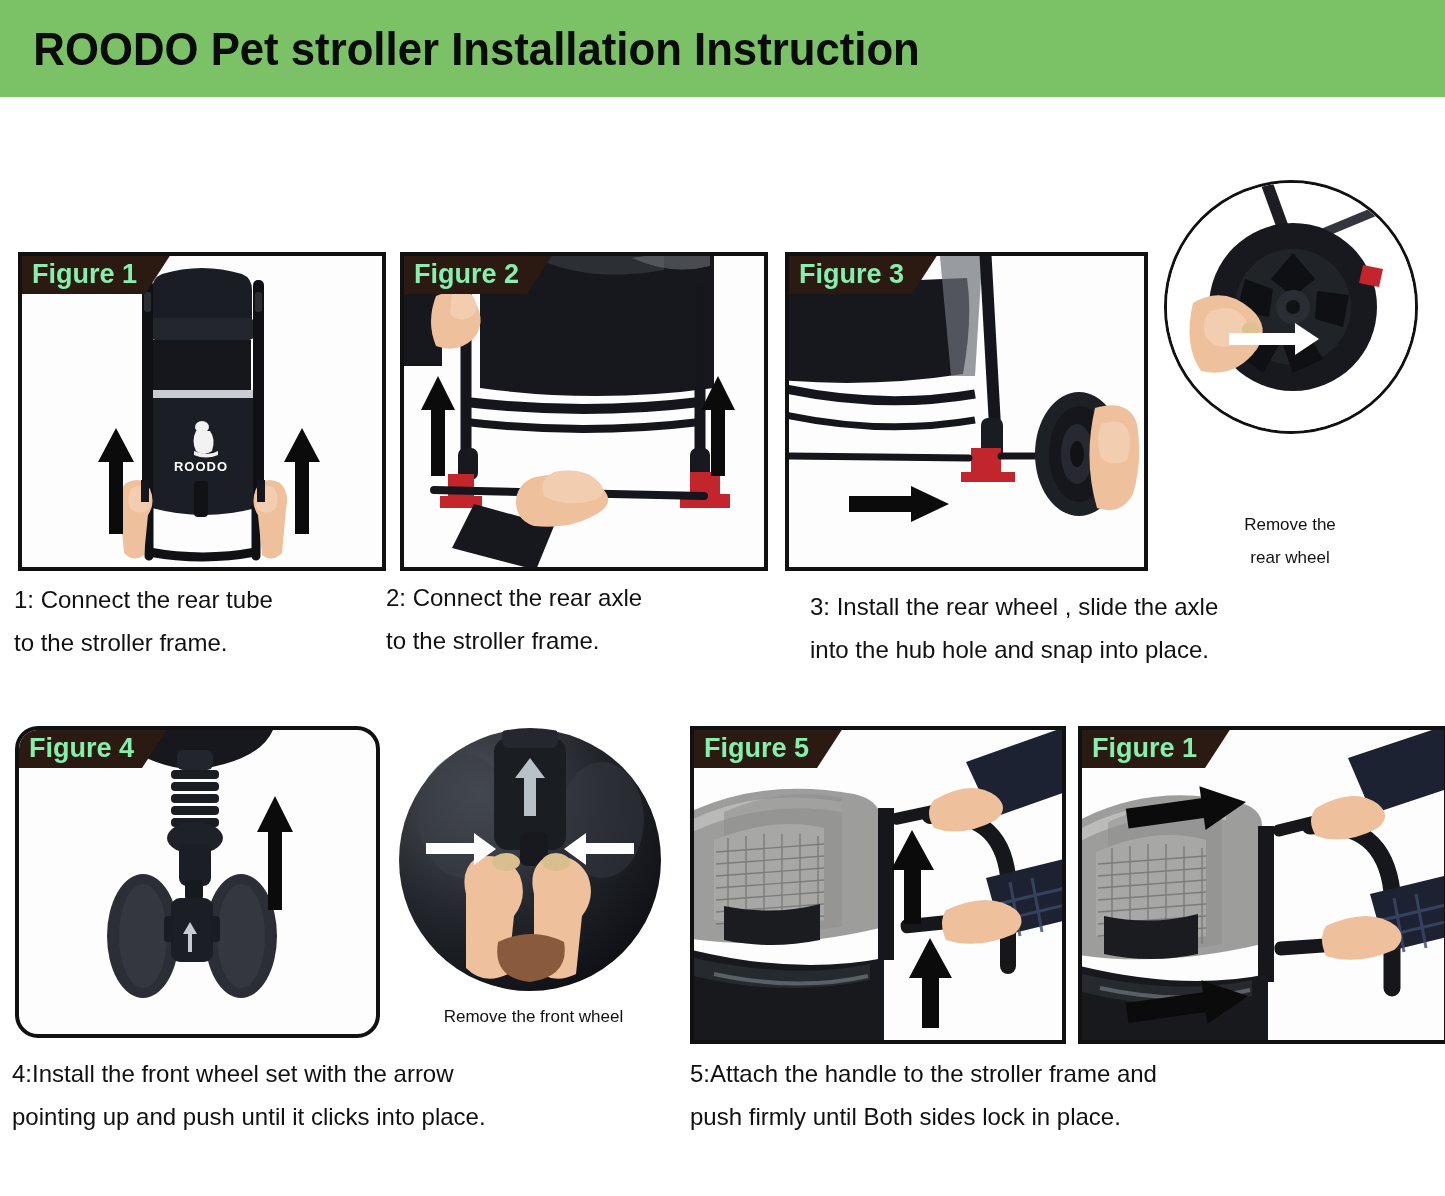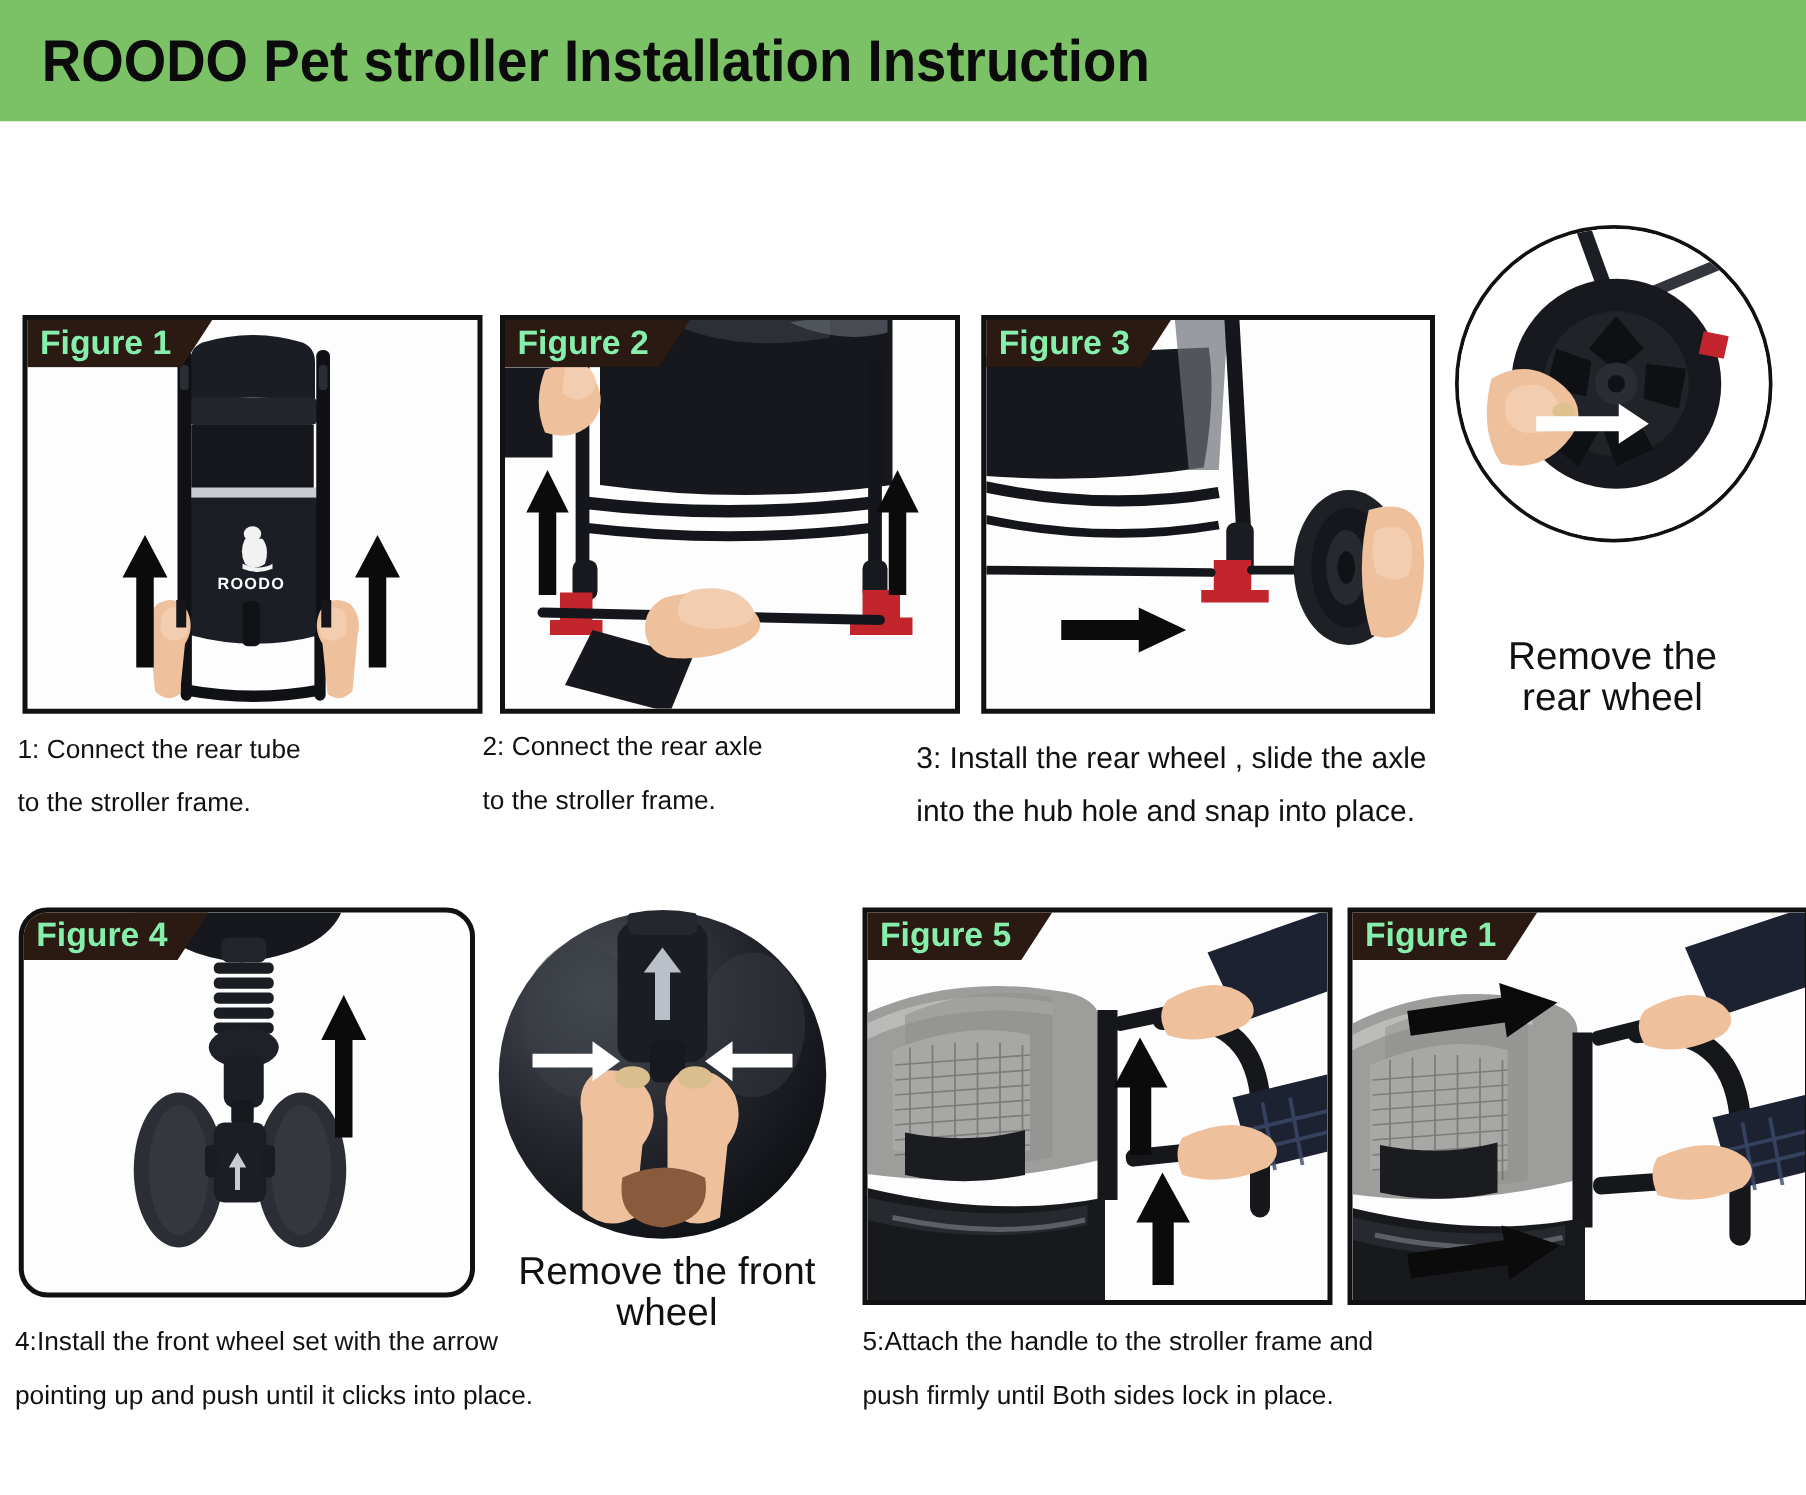--- a/index.html
+++ b/index.html
@@ -56,29 +56,29 @@
     white-space: nowrap;
     z-index: 40;
     clip-path: polygon(0 0, 100% 0, calc(100% - 26px) 100%, 0 100%);
     font-family: "Liberation Sans", sans-serif;
   }
   .scene { position: absolute; inset: 0; }
 
   
   .caption {
     position: absolute;
-    font-size: 21px;
+    font-size: 24px;
     line-height: 43px;
     color: #111111;
     white-space: pre-line;
     font-family: "Liberation Sans", sans-serif;
   }
   .inset-caption {
     position: absolute;
-    font-size: 31px;
+    font-size: 17px;
     line-height: 33px;
     color: #111111;
     text-align: center;
     white-space: pre-line;
     font-family: "Liberation Sans", sans-serif;
   }
 
   .circle-inset {
     position: absolute;
     border-radius: 50%;
@@ -234,21 +234,21 @@
     <path d="M62 162 l0 -12 l66 0 l0 -10 l24 16 l-24 16 l0 -10 z" fill="#ffffff"></path>
   </svg>
 </div>
 <div class="inset-caption" style="left:1190px; top:508px; width:200px;">Remove the
 rear wheel</div>
 
 <div class="caption" style="left:14px; top:578px; width:372px;">1: Connect the rear tube
 to the stroller frame.</div>
 <div class="caption" style="left:386px; top:576px; width:370px;">2: Connect the rear axle
 to the stroller frame.</div>
-<div class="caption" style="left:733px; top:585px; width:520px; font-size:24px;">3: Install the rear wheel , slide the axle
+<div class="caption" style="left:810px; top:585px; width:520px; font-size:24px;">3: Install the rear wheel , slide the axle
 into the hub hole and snap into place.</div>
 
 <div class="panel" style="left:15px; top:726px; width:357px; height:304px;border-radius:23px;">
   <div class="scene">
     <svg viewBox="0 0 357 304" width="357" height="304" style="position:absolute;left:0;top:0;">
 
       <path d="M74 -20 q110 -6 180 20 q-14 32 -80 40 q-66 -6 -100 -60z" fill="#16181d"></path>
 
       <rect x="158" y="20" width="36" height="20" rx="6" fill="#22252b"></rect>
       <g fill="#1a1d22">

